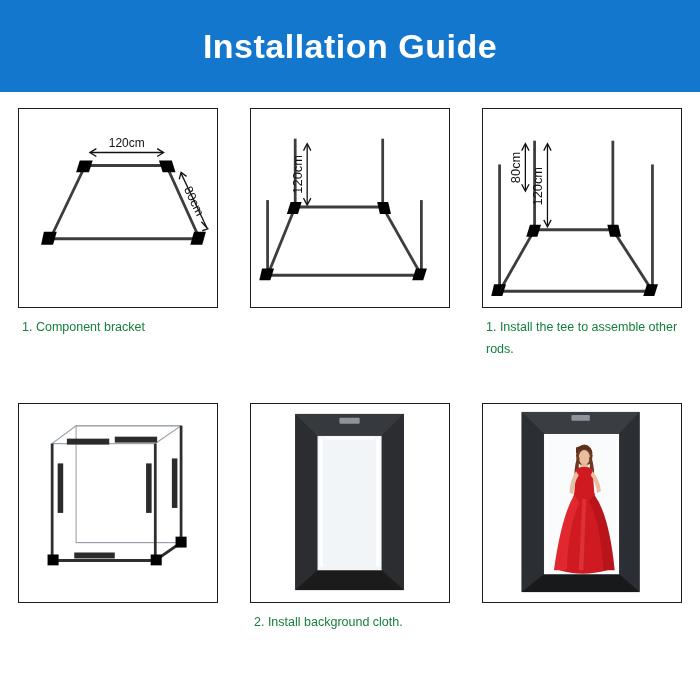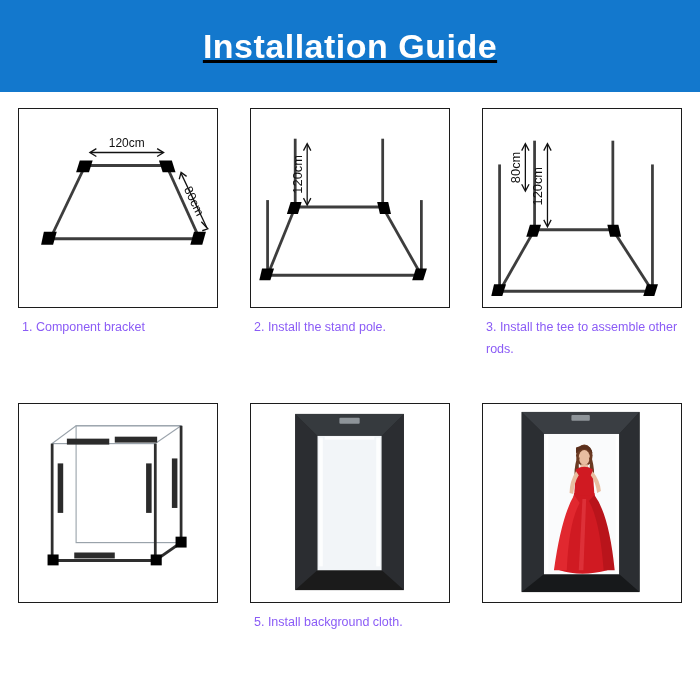--- a/index.html
+++ b/index.html
@@ -19,21 +19,20 @@
     height: 700px;
     position: relative;
     background: #ffffff;
   }
   .header {
     height: 92px;
     background: #1378cd;
     display: flex;
     align-items: center;
     justify-content: center;
-    text-decoration: underline;
   }
   .header-title {
     color: #ffffff;
     font-size: 34px;
     font-weight: bold;
     letter-spacing: 0.5px;
   }
   .grid {
     padding: 16px 18px 0 18px;
     display: grid;
@@ -50,21 +49,21 @@
     border: 1px solid #1c1c1c;
     background: #ffffff;
     width: 100%;
     height: 200px;
     box-sizing: border-box;
     position: relative;
     overflow: hidden;
   }
   .caption {
     font-size: 12.5px;
-    color: #8b5cf6;
+    color: #15803d;
     line-height: 1.75;
     padding: 9px 4px 6px 4px;
     min-height: 48px;
   }
   svg { display: block; width: 100%; height: 100%; }
 
   .dim-text {
     font-family: "Liberation Sans", sans-serif;
     font-size: 13px;
     fill: #111111;
@@ -140,21 +139,20 @@
           </g>
 
           <g stroke="#111111" stroke-width="1.4">
             <line x1="61" y1="36" x2="61" y2="96"></line>
             <polyline points="57,42 61,35 65,42" fill="none"></polyline>
             <polyline points="57,90 61,97 65,90" fill="none"></polyline>
           </g>
           <text class="dim-text" x="55" y="66" text-anchor="middle" transform="rotate(-90,55,66)">120cm</text>
         </svg>
       </div>
-      <div class="caption">2. Install the stand pole.</div>
     </div>
 
     <div class="cell">
       <div class="figure">
         <svg viewBox="0 0 215 200" preserveAspectRatio="none">
           <g stroke="#3d3d3d" stroke-width="3" fill="none">
 
             <line x1="56" y1="122" x2="141" y2="122"></line>
             <line x1="141" y1="122" x2="184" y2="184"></line>
             <line x1="184" y1="184" x2="18" y2="184"></line>
@@ -180,21 +178,21 @@
           <text class="dim-text" x="40" y="59" text-anchor="middle" transform="rotate(-90,40,59)">80cm</text>
 
           <g stroke="#111111" stroke-width="1.4">
             <line x1="70" y1="36" x2="70" y2="118"></line>
             <polyline points="66,42 70,35 74,42" fill="none"></polyline>
             <polyline points="66,112 70,119 74,112" fill="none"></polyline>
           </g>
           <text class="dim-text" x="64" y="78" text-anchor="middle" transform="rotate(-90,64,78)">120cm</text>
         </svg>
       </div>
-      <div class="caption">3. Install the tee to assemble other rods.</div>
+      <div class="caption">1. Install the tee to assemble other rods.</div>
     </div>
 
     <div class="cell">
       <div class="figure">
         <svg viewBox="0 0 215 200" preserveAspectRatio="none">
 
           <g stroke="#9aa3ab" stroke-width="1.2" fill="none">
 
             <rect x="36" y="40" width="112" height="118"></rect>
 
@@ -246,21 +244,21 @@
           <polygon points="166,10 142,32 142,168 166,188" fill="#2c2f33" opacity="0.92"></polygon>
           <polygon points="48,10 166,10 142,32 72,32" fill="#3a3e43" opacity="0.9"></polygon>
 
           <rect x="74" y="34" width="4" height="130" fill="#ffffff" opacity="0.85"></rect>
           <rect x="136" y="34" width="4" height="130" fill="#ffffff" opacity="0.85"></rect>
           <rect x="80" y="33" width="54" height="3" fill="#ffffff" opacity="0.8"></rect>
 
           <rect x="96" y="14" width="22" height="6" rx="1" fill="#8e9499"></rect>
         </svg>
       </div>
-      <div class="caption">5. Install background cloth.</div>
+      <div class="caption">2. Install background cloth.</div>
     </div>
 
     <div class="cell">
       <div class="figure">
         <svg viewBox="0 0 215 200" preserveAspectRatio="none">
           <rect x="42" y="8" width="128" height="182" fill="#17191b"></rect>
           <polygon points="66,30 148,30 148,172 66,172" fill="#fafbfc"></polygon>
           <polygon points="42,8 66,30 66,172 42,190" fill="#2b2e32"></polygon>
           <polygon points="170,8 148,30 148,172 170,190" fill="#2b2e32"></polygon>
           <polygon points="42,8 170,8 148,30 66,30" fill="#3a3e43"></polygon>

